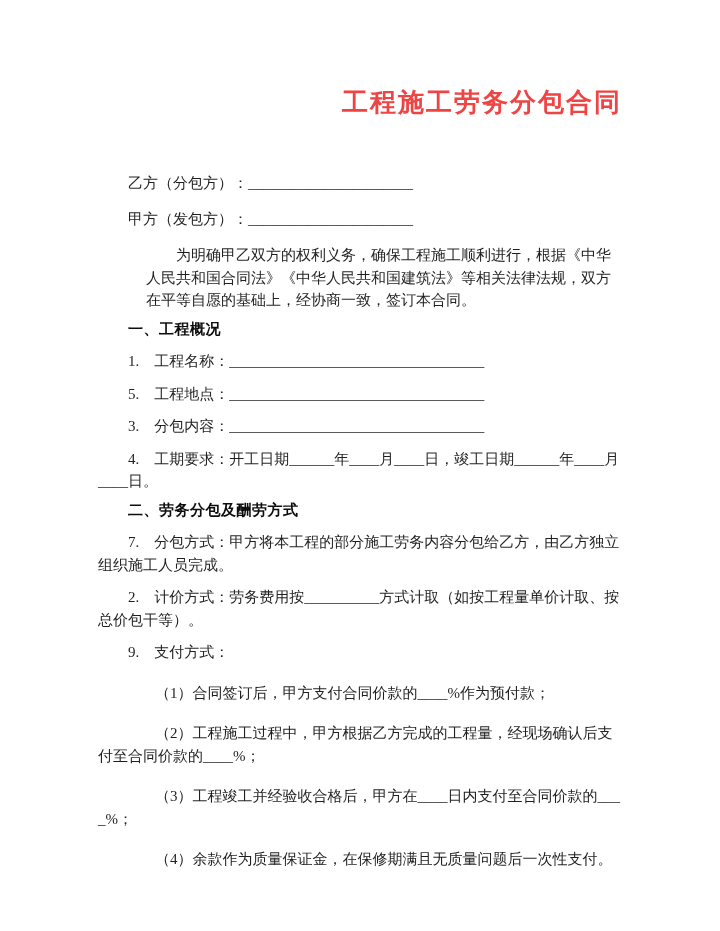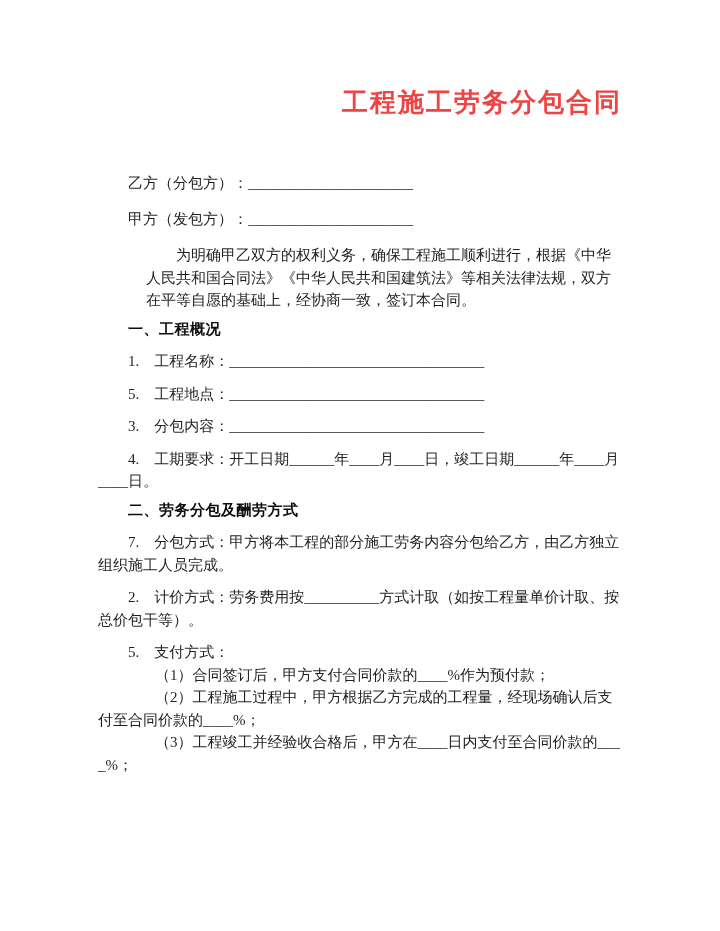--- a/index.html
+++ b/index.html
@@ -41,21 +41,21 @@
   .party-blank { letter-spacing: 0; }
   .intro { text-indent: 2em; margin-top: 10px; margin-left: 48px; }
   .sec-heading {
     font-weight: 700;
     color: #0d0d0d;
     text-indent: 2em;
     margin-top: 6px;
     letter-spacing: 0.5px;
   }
   .item { text-indent: 2em; margin-top: 10px; }
-  .sub-item { text-indent: 57px; margin-top: 0; }
+  .sub-item { text-indent: 57px; margin-top: 18px; }
 </style>
 </head>
 <body>
 
 <div class="page">
 
   <h1 class="doc-title">工程施工劳务分包合同</h1>
 
   <p class="party-line"><span>乙方（分包方）：</span><span class="party-blank">______________________</span></p>
 
@@ -65,19 +65,20 @@
 
   <h2 class="sec-heading">一、工程概况</h2>
   <p class="item">1.　工程名称：__________________________________</p>
   <p class="item">5.　工程地点：__________________________________</p>
   <p class="item">3.　分包内容：__________________________________</p>
   <p class="item">4.　工期要求：开工日期______年____月____日，竣工日期______年____月____日。</p>
 
   <h2 class="sec-heading">二、劳务分包及酬劳方式</h2>
   <p class="item">7.　分包方式：甲方将本工程的部分施工劳务内容分包给乙方，由乙方独立组织施工人员完成。</p>
   <p class="item">2.　计价方式：劳务费用按__________方式计取（如按工程量单价计取、按总价包干等）。</p>
-  <p class="item">5.　支付方式：</p>
+  <p class="item">9.　支付方式：</p>
   <p class="sub-item">（1）合同签订后，甲方支付合同价款的____%作为预付款；</p>
   <p class="sub-item">（2）工程施工过程中，甲方根据乙方完成的工程量，经现场确认后支付至合同价款的____%；</p>
   <p class="sub-item">（3）工程竣工并经验收合格后，甲方在____日内支付至合同价款的____%；</p>
+  <p class="sub-item">（4）余款作为质量保证金，在保修期满且无质量问题后一次性支付。</p>
 
 
 </div>
 
 </body></html>

